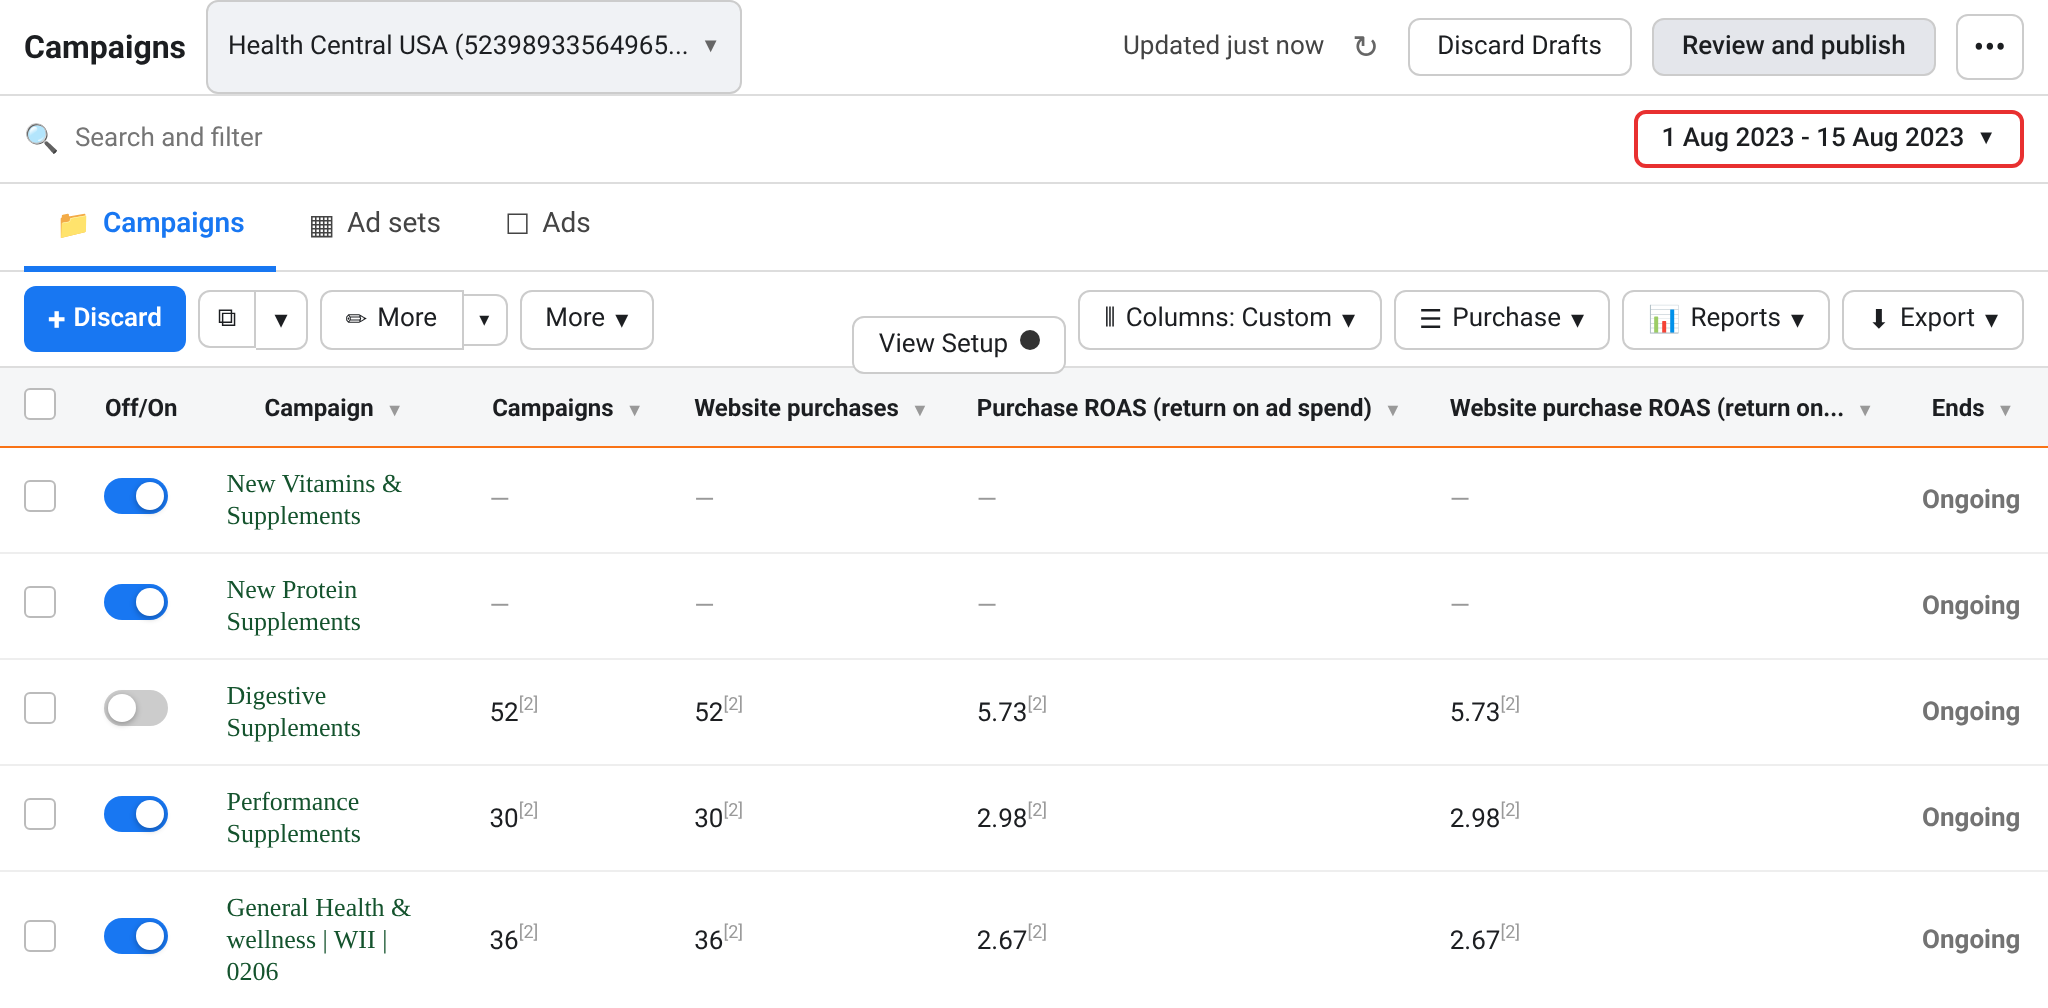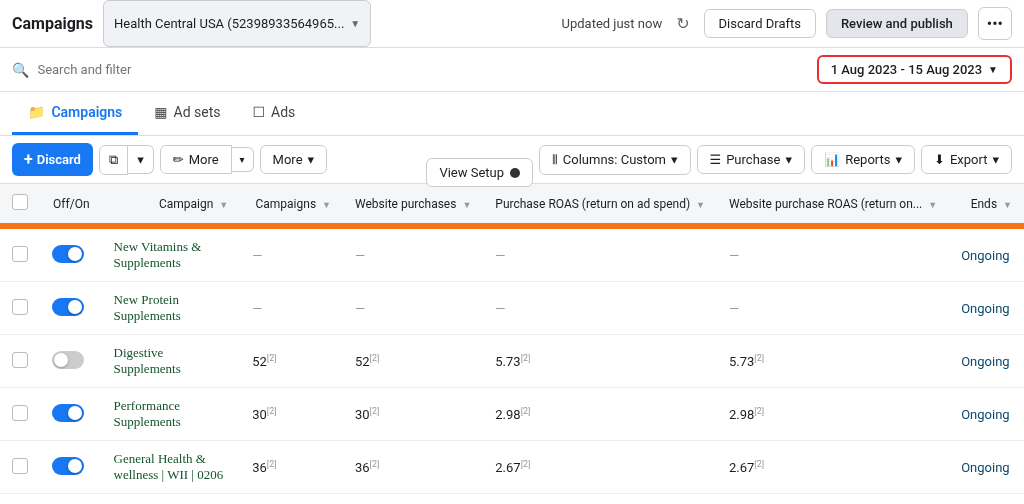--- a/index.html
+++ b/index.html
@@ -76,21 +76,21 @@
       background: #fff; border: 1px solid #ccc; border-left: none; padding: 6px 8px; cursor: pointer;
       font-size: 10px; color: #1c1e21; border-radius: 0 6px 6px 0;
     }
     .btn-more {
       background: #fff; border: 1px solid #ccc; padding: 6px 12px; cursor: pointer;
       font-size: 13px; color: #1c1e21; border-radius: 6px; display: flex; align-items: center; gap: 5px;
     }
     .toolbar-spacer { flex: 1; }
     .btn-setup {
       background: #fff; border: 1px solid #ccc; padding: 6px 12px; cursor: pointer;
-      font-size: 13px; color: #1c1e21; border-radius: 6px; display: flex; align-items: center; gap: 6px; margin-top: 26px;
+      font-size: 13px; color: #1c1e21; border-radius: 6px; display: flex; align-items: flex-start; gap: 6px; margin-top: 26px;
     }
     .setup-dot { width: 10px; height: 10px; background: #333; border-radius: 50%; }
     .btn-columns {
       background: #fff; border: 1px solid #ccc; padding: 6px 12px; cursor: pointer;
       font-size: 13px; color: #1c1e21; border-radius: 6px; display: flex; align-items: center; gap: 5px;
     }
     .btn-breakdown {
       background: #fff; border: 1px solid #ccc; padding: 6px 12px; cursor: pointer;
       font-size: 13px; color: #1c1e21; border-radius: 6px; display: flex; align-items: center; gap: 5px;
     }
@@ -101,30 +101,30 @@
     .btn-export {
       background: #fff; border: 1px solid #ccc; padding: 6px 12px; cursor: pointer;
       font-size: 13px; color: #1c1e21; border-radius: 6px; display: flex; align-items: center; gap: 5px;
     }
 
     
     .table-container { background: #fff; overflow: auto; height: calc(504px - 48px - 44px - 44px - 48px); }
     table { width: 100%; border-collapse: collapse; font-size: 13px; }
     thead { background: #f5f6f7; }
     th {
-      padding: 10px 12px; text-align: right; font-weight: 400; color: #1c1e21;
-      border-bottom: 6px solid #f97316; white-space: nowrap; font-size: 12px;
+      padding: 10px 12px; text-align: center; font-weight: 700; color: #1c1e21;
+      border-bottom: 1px solid #f97316; white-space: nowrap; font-size: 12px;
       position: relative;
     }
     th.sortable { cursor: pointer; }
     th .sort-icon { font-size: 9px; color: #999; margin-left: 3px; }
     td { padding: 10px 12px; border-bottom: 1px solid #eee; color: #1c1e21; vertical-align: middle; }
     .td-campaign { color: #14532d; cursor: pointer; font-family: Liberation Serif, serif; }
     .td-dash { color: #999; }
-    .td-ongoing { color: #0c4a6e; }
+    .td-ongoing { color: #737373; font-weight: bold; }
 
     
     .toggle { display: inline-flex; align-items: center; cursor: pointer; }
     .toggle-track {
       width: 32px; height: 18px; border-radius: 9px; position: relative; transition: background 0.2s;
     }
     .toggle-track.on { background: #1877f2; }
     .toggle-track.off { background: #ccc; }
     .toggle-thumb {
       position: absolute; top: 2px; width: 14px; height: 14px; background: #fff;

